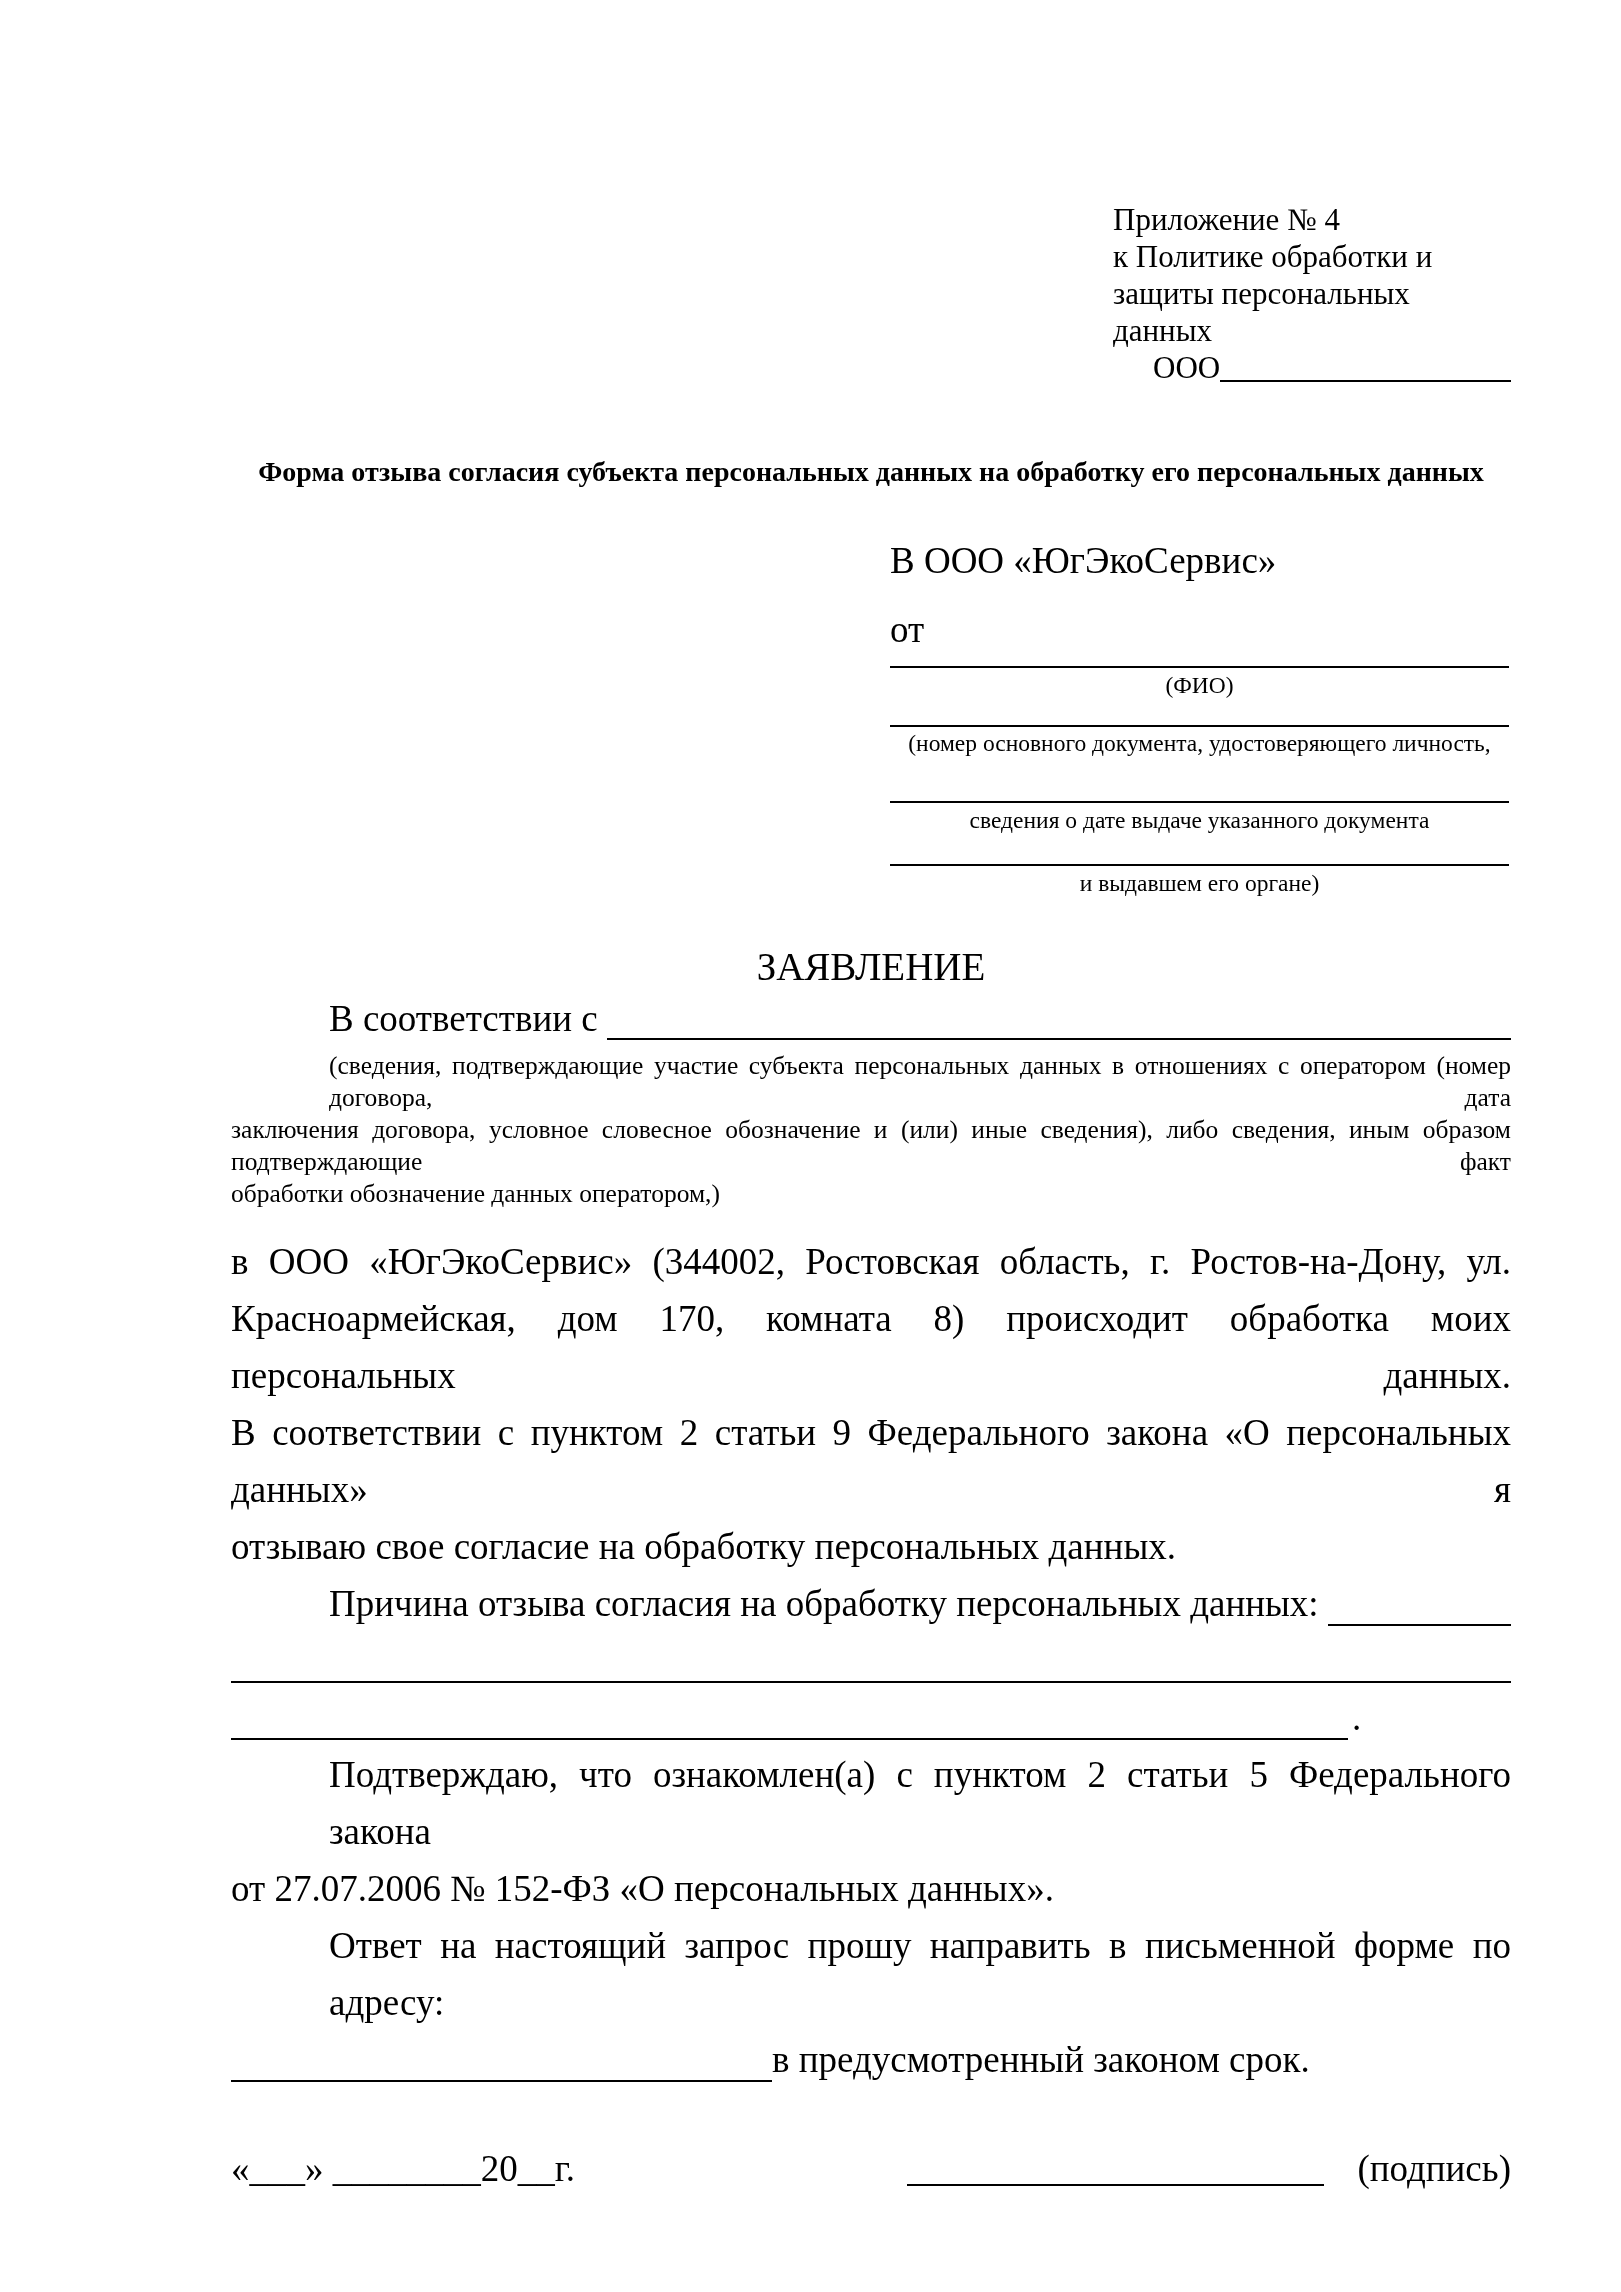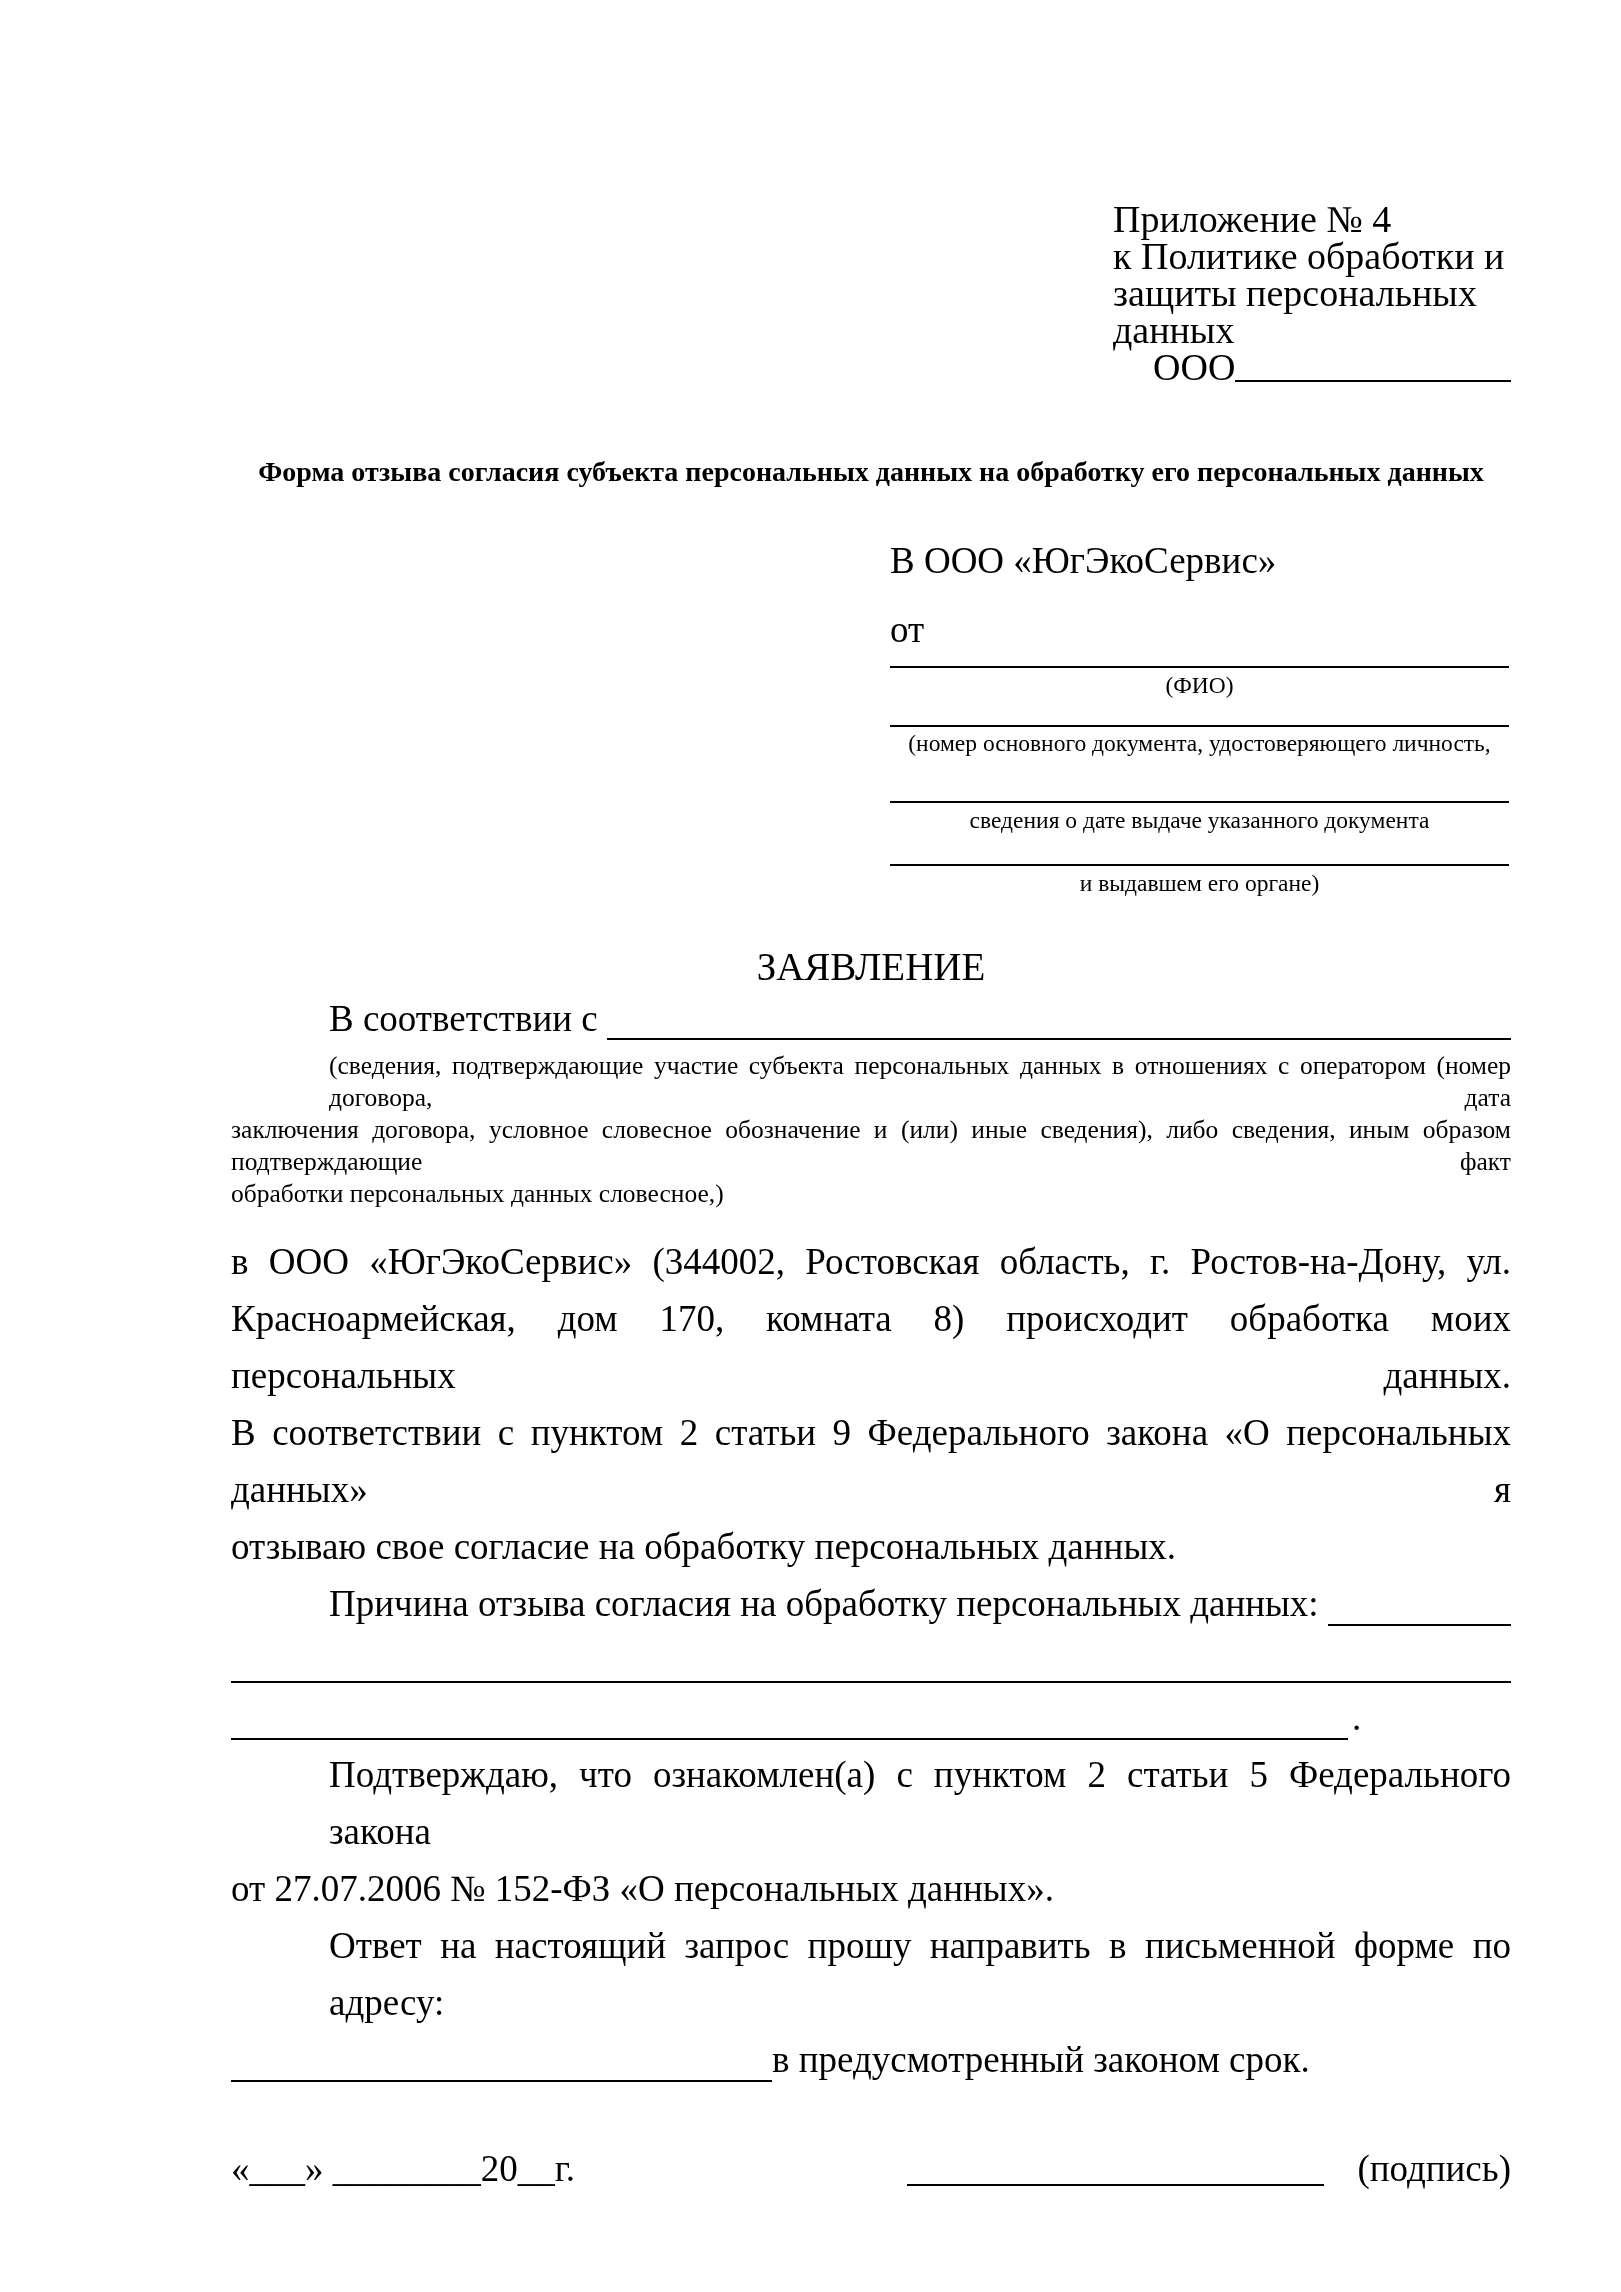--- a/index.html
+++ b/index.html
@@ -13,21 +13,21 @@
     width: 1621px;
     height: 2293px;
     background: #ffffff;
     padding: 201px 110px 0 231px;
     overflow: hidden;
   }
   
   .header-note {
     width: 398px;
     margin-left: auto;
-    font-size: 38px;
+    font-size: 31px;
     line-height: 37px;
     text-align: left;
   }
   .ooo-line { display: flex; align-items: baseline; margin-left: 40px; }
   .blank {
     border-bottom: 2.9px solid #000;
     display: inline-block;
   }
   .ooo-blank { width: 306px; height: 1px; align-self: flex-end; margin-bottom: 3.9px; }
 
@@ -143,21 +143,21 @@
   <div class="statement-heading">ЗАЯВЛЕНИЕ</div>
 
   <div class="flex-line body-text">
     <span class="label indent">В соответствии с</span>
     <span class="blank fill"></span>
   </div>
 
   <div class="footnote">
     <div class="jline first">(сведения, подтверждающие участие субъекта персональных данных в отношениях с оператором (номер договора, дата</div>
     <div class="jline">заключения договора, условное словесное обозначение и (или) иные сведения), либо сведения, иным образом подтверждающие факт</div>
-    <div>обработки персональных данных словесное,)</div>
+    <div>обработки обозначение данных оператором,)</div>
   </div>
 
   <div class="main-par body-text">
     <div class="line-j">в ООО «ЮгЭкоСервис» (344002, Ростовская область, г. Ростов-на-Дону, ул.</div>
     <div class="line-j">Красноармейская, дом 170, комната 8) происходит обработка моих персональных данных.</div>
     <div class="line-j">В соответствии с пунктом 2 статьи 9 Федерального закона «О персональных данных» я</div>
     <div>отзываю свое согласие на обработку персональных данных.</div>
   </div>
 
   <div class="flex-line body-text">

